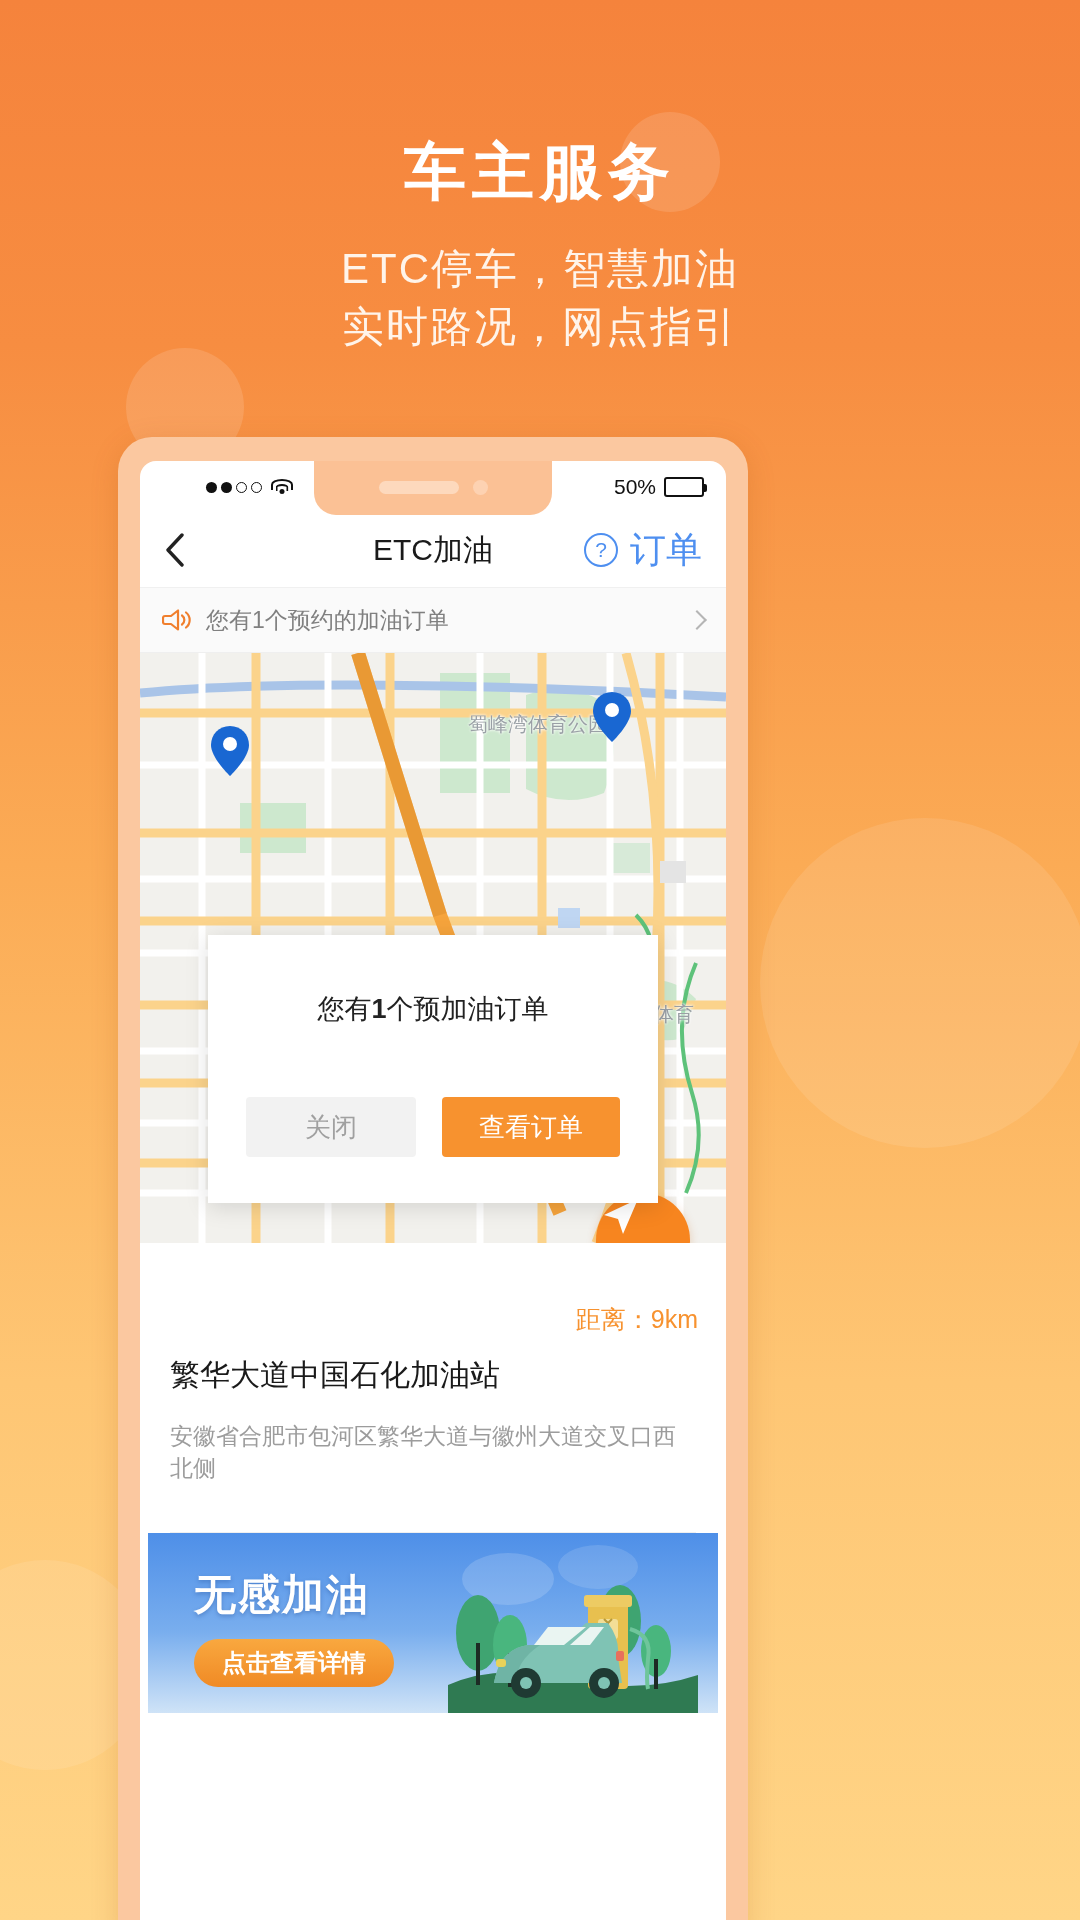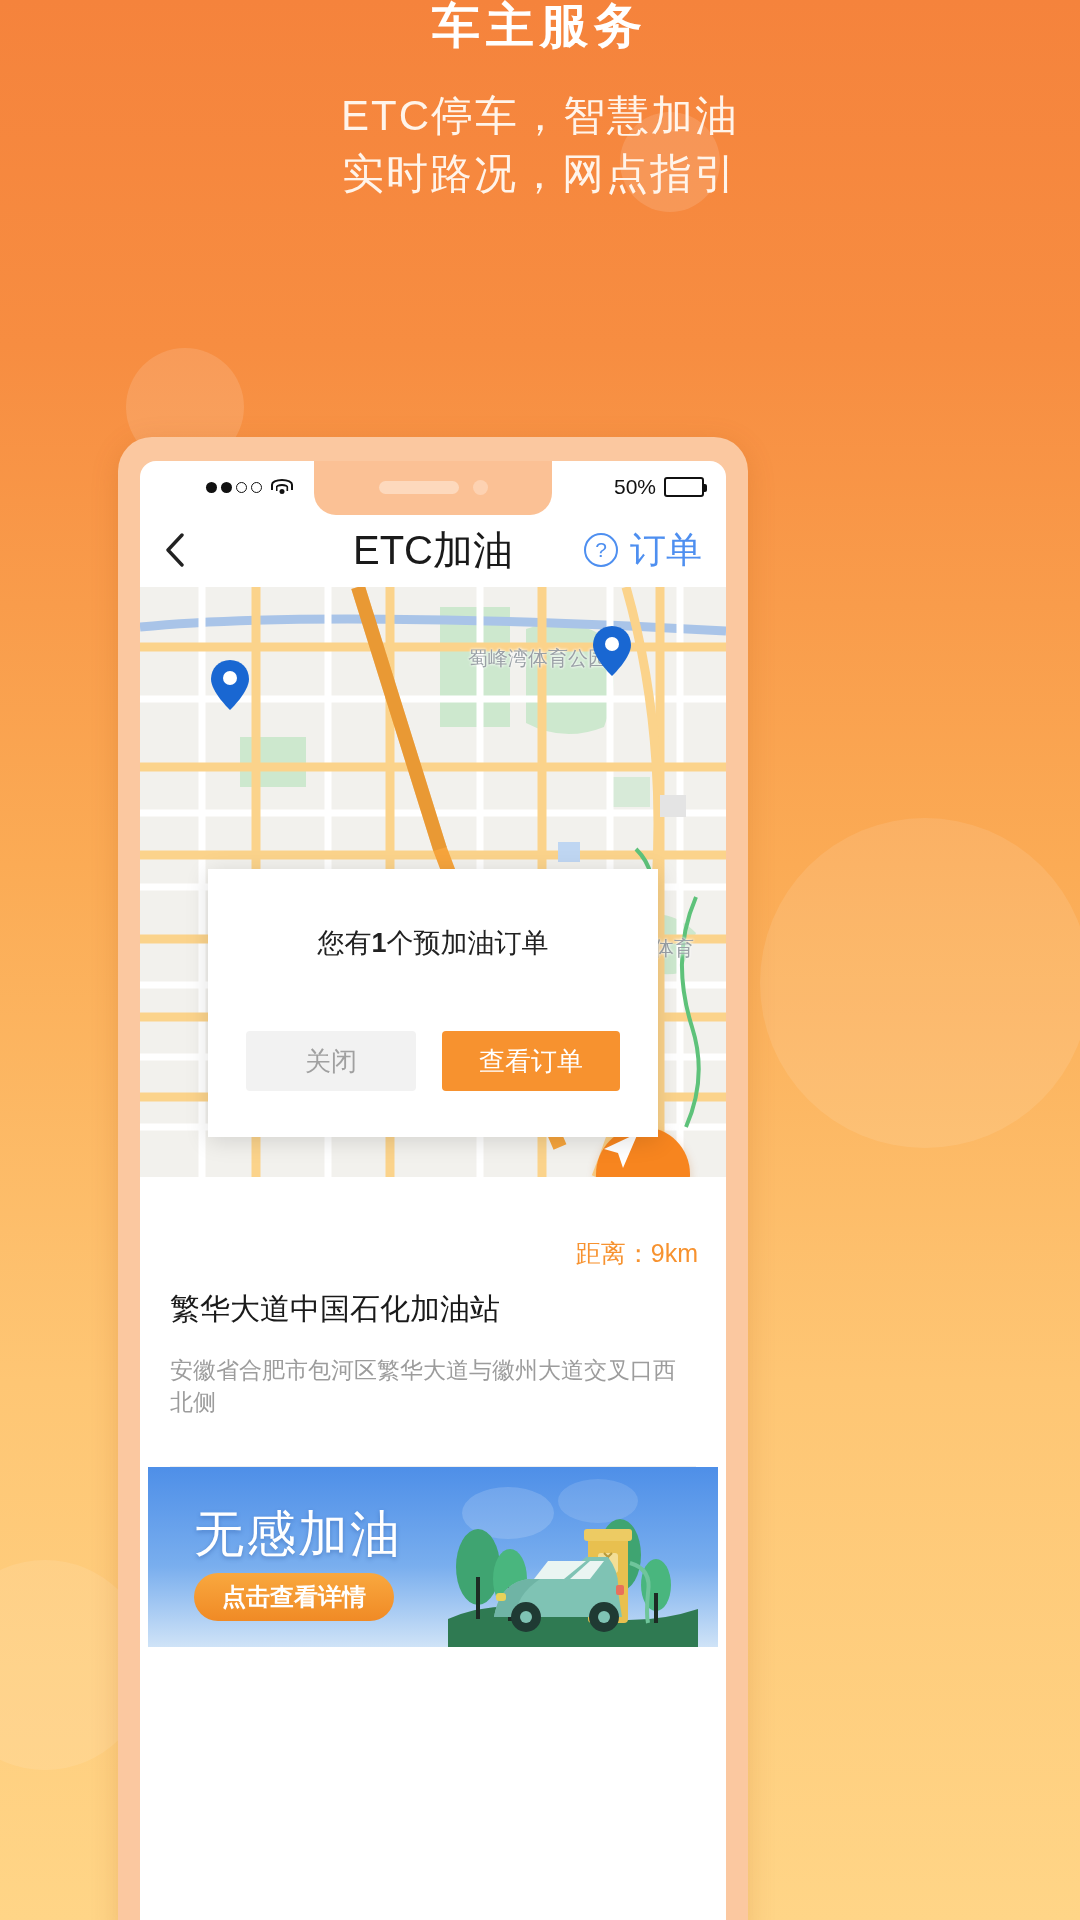--- a/index.html
+++ b/index.html
@@ -13,21 +13,21 @@
   
   .deco { position:absolute; border-radius:50%; background:rgba(255,255,255,0.13); pointer-events:none; }
   .deco-1 { width:100px; height:100px; left:620px; top:112px; }
   .deco-2 { width:118px; height:118px; left:126px; top:348px; }
   .deco-3 { width:330px; height:330px; left:760px; top:818px; background:rgba(255,255,255,0.10); }
   .deco-4 { width:210px; height:210px; left:-60px; top:1560px; background:rgba(255,255,255,0.10); }
 
   
   .promo { position:absolute; left:0; top:0; width:1080px; text-align:center; }
   .promo-title {
-    font-size:48px; font-weight:bold; color:#FFFFFF;
+    margin-top:138px; font-size:62px; font-weight:bold; color:#FFFFFF;
     letter-spacing:6px; line-height:1.1;
   }
   .promo-sub {
     margin-top:34px; font-size:42px; color:#FFF4EA; line-height:1.38; letter-spacing:2px;
   }
 
   
   .phone {
     position:absolute; left:118px; top:437px; width:630px; height:1500px;
     background:#FBC8A0; border-radius:34px 34px 0 0;
@@ -70,21 +70,21 @@
   .battery::after { content:""; position:absolute; right:-5px; top:5px; width:3px; height:8px; background:#111; border-radius:0 2px 2px 0; }
   .battery-fill { height:100%; width:50%; background:#111; border-radius:1px; }
 
   
   .navbar {
     height:74px; display:flex; align-items:center; padding:0 24px; position:relative; background:#fff;
   }
   .nav-back { width:40px; font-size:0; }
   .nav-back svg { width:22px; height:34px; }
   .nav-title {
-    position:absolute; left:0; right:0; text-align:center; font-size:40px; color:#1A1A1A;
+    position:absolute; left:0; right:0; text-align:center; font-size:30px; color:#1A1A1A;
     pointer-events:none;
   }
   .nav-right { margin-left:auto; display:flex; align-items:center; gap:12px; z-index:2; }
   .help-icon {
     width:34px; height:34px; border:2px solid #4E8FF0; border-radius:50%;
     color:#4E8FF0; font-size:21px; display:flex; align-items:center; justify-content:center;
   }
   .nav-order { font-size:36px; color:#4E8FF0; }
 
   
@@ -153,21 +153,21 @@
     padding:14px 30px; line-height:1;
   }
 
   
   .ad {
     position:relative; height:180px; margin:0 8px;
     background:linear-gradient(180deg,#4E8FE8 0%, #79AEEE 55%, #CFE3F7 100%);
     overflow:hidden;
   }
   .ad-title {
-    position:absolute; left:46px; top:34px; font-size:50px; font-weight:normal; color:#fff;
+    position:absolute; left:46px; top:34px; font-size:42px; font-weight:bold; color:#fff;
     letter-spacing:2px; text-shadow:0 2px 4px rgba(30,70,140,0.35);
   }
   .ad-btn {
     position:absolute; left:46px; top:106px; background:linear-gradient(180deg,#F9A83F,#F08A25);
     color:#fff; font-size:24px; font-weight:bold; padding:12px 28px; border-radius:26px; line-height:1;
   }
   .ad-art { position:absolute; right:20px; top:0; width:250px; height:180px; }
 </style>
 </head>
 <body>
@@ -219,20 +219,31 @@
             <path d="M18 2 L4 17 L18 32" stroke="#222" stroke-width="3.4" fill="none" stroke-linecap="round" stroke-linejoin="round"></path>
           </svg>
       </div>
       <div class="nav-title">ETC加油</div>
       <div class="nav-right">
         <div class="help-icon">?</div>
         <div class="nav-order">订单</div>
       </div>
     </div>
 
+    <div class="notice">
+      <div class="horn">
+        <svg viewBox="0 0 30 26">
+          <path d="M3 9 h6 l7 -5.5 v19 l-7 -5.5 h-6 a2 2 0 0 1 -2 -2 v-4 a2 2 0 0 1 2 -2 z" fill="none" stroke="#F07F2D" stroke-width="2.2" stroke-linejoin="round"></path>
+          <path d="M20 8.5 a5.5 5.5 0 0 1 0 9" fill="none" stroke="#F07F2D" stroke-width="2.2" stroke-linecap="round"></path>
+          <path d="M24 5.5 a9.5 9.5 0 0 1 0 15" fill="none" stroke="#F07F2D" stroke-width="2.2" stroke-linecap="round"></path>
+        </svg>
+      </div>
+      <div class="notice-text">您有1个预约的加油订单</div>
+      <div class="chev-r"></div>
+    </div>
 
     <div class="map">
       <svg viewBox="0 0 586 590">
         <rect width="586" height="590" fill="#F2F1ED"></rect>
 
         <path d="M300 20 h70 v120 h-70 z" fill="#CDE8CE"></path>
         <path d="M386 42 q40 -14 76 6 q22 40 2 92 q-40 16 -78 -4 z" fill="#CDE8CE"></path>
         <path d="M100 150 h66 v50 h-66 z" fill="#CDE8CE"></path>
         <path d="M500 330 q30 -10 56 16 l-16 40 q-34 6 -46 -18 z" fill="#CDE8CE"></path>
         <path d="M470 190 h40 v30 h-40 z" fill="#D7EAD8"></path>

